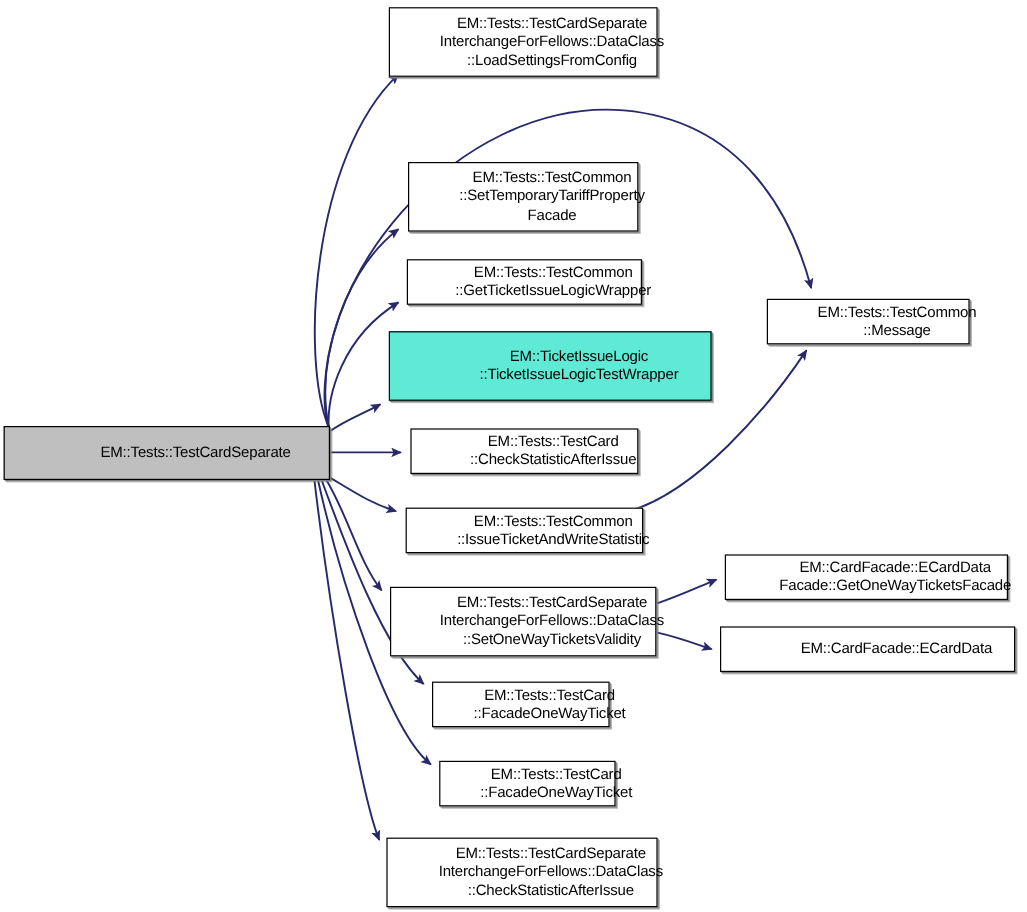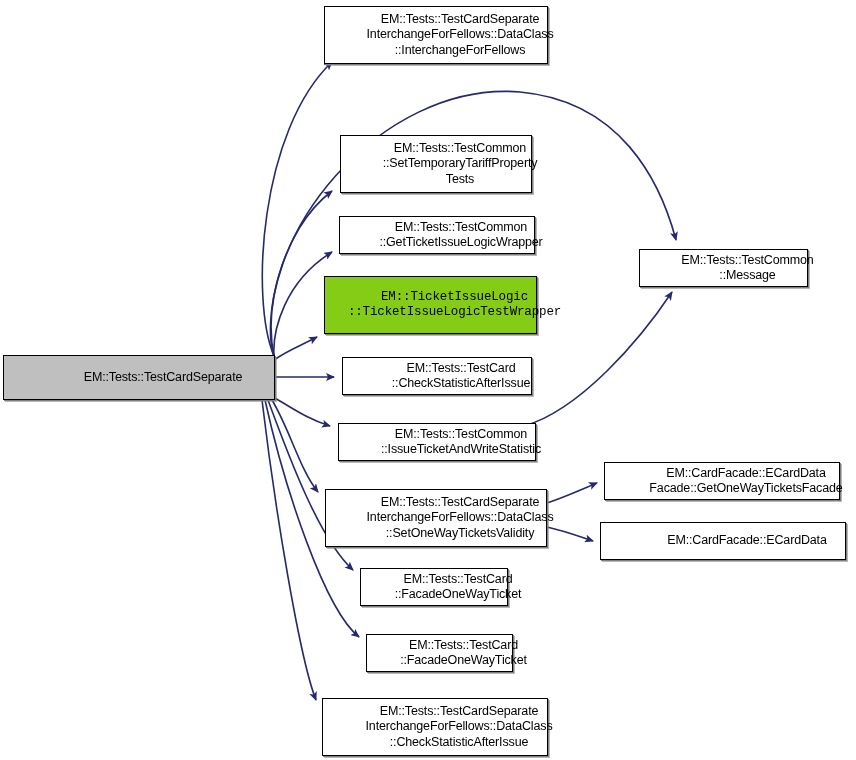--- a/index.html
+++ b/index.html
@@ -79,32 +79,32 @@
         <path d="M 547 527 C 565 531, 578 536, 593 541" fill="none" stroke="#27296b" stroke-width="1.6" marker-end="url(#arrowhead)"></path>
       </g>
   </svg>
   <div id="node-group">
       <div class="node highlight" style="left: 3px; top: 355px; width: 272px; height: 45px; border-color: rgb(0, 0, 0); background: rgb(191, 191, 191);">
         <span class="line">EM::Tests::TestCardSeparate</span>
       </div>
       <div class="node" style="left: 324px; top: 6px; width: 224px; height: 58px; border-color: rgb(0, 0, 0); background: rgb(255, 255, 255);">
         <span class="line">EM::Tests::TestCardSeparate</span>
         <span class="line">InterchangeForFellows::DataClass</span>
-        <span class="line">::InterchangeForFellows</span>
+        <span class="line">::LoadSettingsFromConfig</span>
       </div>
       <div class="node" style="left: 340px; top: 135px; width: 192px; height: 58px; border-color: rgb(0, 0, 0); background: rgb(255, 255, 255);">
         <span class="line">EM::Tests::TestCommon</span>
         <span class="line">::SetTemporaryTariffProperty</span>
-        <span class="line">Tests</span>
+        <span class="line">Facade</span>
       </div>
       <div class="node" style="left: 339px; top: 216px; width: 196px; height: 38px; border-color: rgb(0, 0, 0); background: rgb(255, 255, 255);">
         <span class="line">EM::Tests::TestCommon</span>
         <span class="line">::GetTicketIssueLogicWrapper</span>
       </div>
-      <div class="node" style="left: 324px; top: 276px; width: 213px; height: 58px; border-color: rgb(0, 0, 0); background: #84cc16; font-family: Liberation Mono, monospace;">
+      <div class="node" style="left: 324px; top: 276px; width: 269px; height: 58px; border-color: rgb(0, 0, 0); background: #5eead4;">
         <span class="line">EM::TicketIssueLogic</span>
         <span class="line">::TicketIssueLogicTestWrapper</span>
       </div>
       <div class="node" style="left: 342px; top: 357px; width: 190px; height: 38px; border-color: rgb(0, 0, 0); background: rgb(255, 255, 255);">
         <span class="line">EM::Tests::TestCard</span>
         <span class="line">::CheckStatisticAfterIssue</span>
       </div>
       <div class="node" style="left: 338px; top: 423px; width: 198px; height: 38px; border-color: rgb(0, 0, 0); background: rgb(255, 255, 255);">
         <span class="line">EM::Tests::TestCommon</span>
         <span class="line">::IssueTicketAndWriteStatistic</span>

